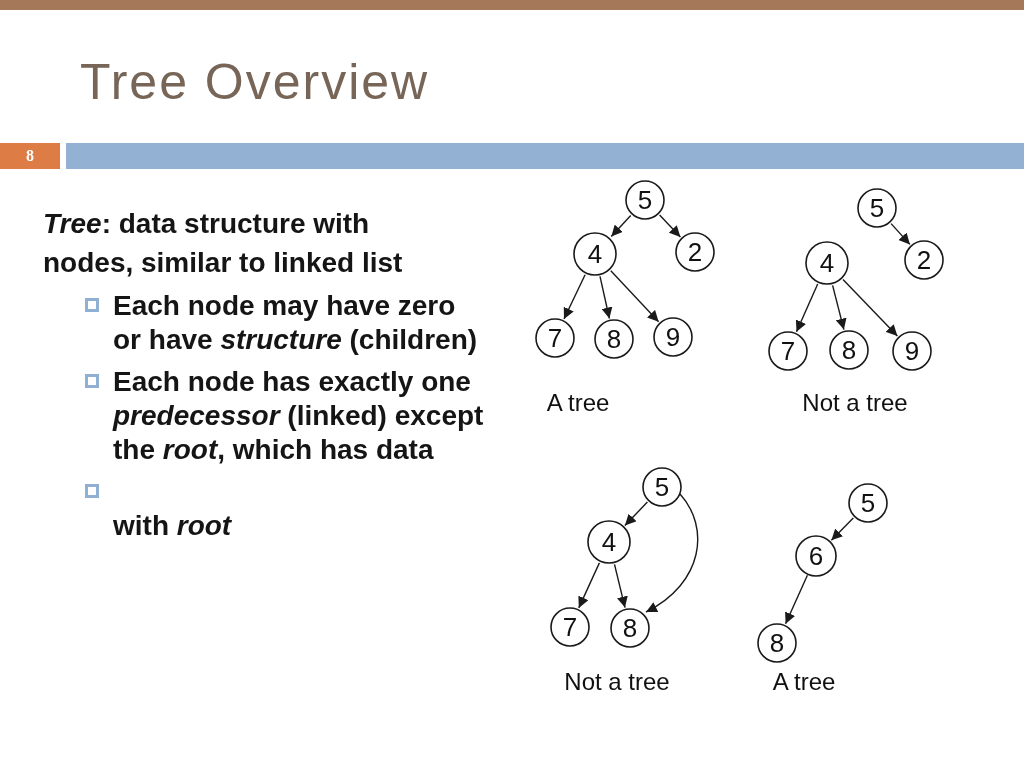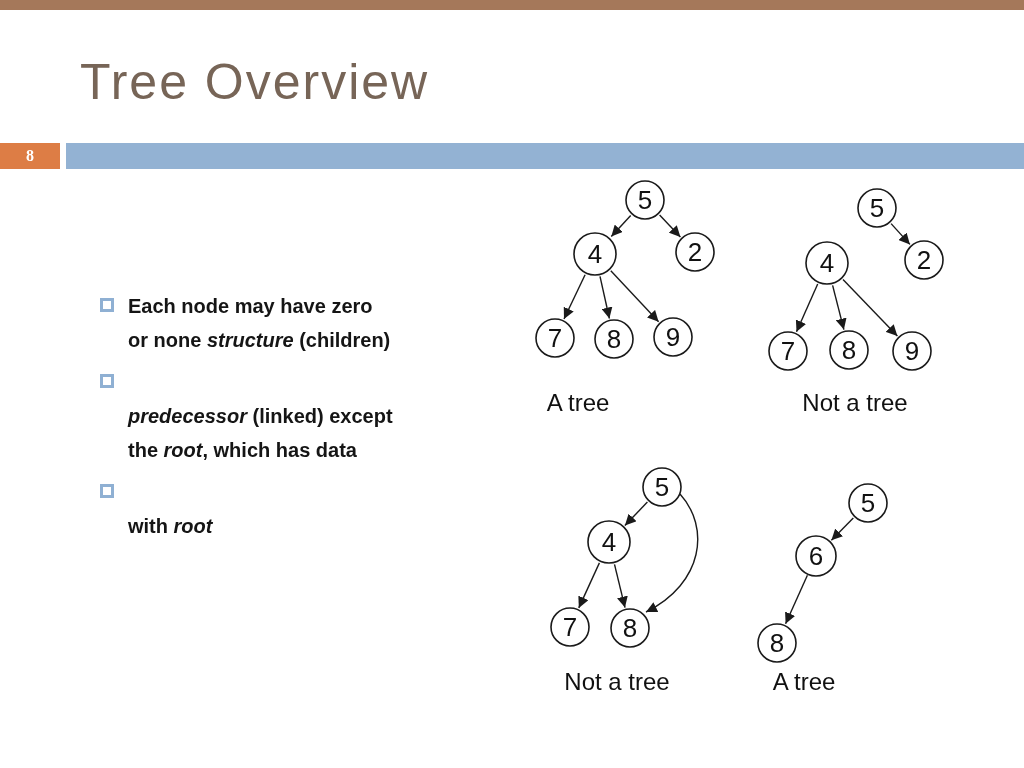--- a/index.html
+++ b/index.html
@@ -12,22 +12,22 @@
          letter-spacing:2px;color:#776557;font-weight:400;white-space:nowrap;}
 
   .pagebox{position:absolute;left:0;top:143px;width:60px;height:26px;background:#dd7d45;
            display:flex;align-items:center;justify-content:center;
            color:#ffffff;font-family:"Liberation Serif",serif;font-size:16px;font-weight:700;}
   .bluebar{position:absolute;left:66px;top:143px;width:958px;height:26px;background:#93b2d3;}
 
   .intro{position:absolute;left:43px;top:204px;width:490px;
          font-size:28px;line-height:39px;font-weight:700;color:#151515;}
 
-  .bullets{position:absolute;left:100px;top:289px;width:440px;margin:0;padding:0;list-style:none;
-           font-size:20px;line-height:34px;font-weight:700;color:#151515;}
+  .bullets{position:absolute;left:85px;top:289px;width:440px;margin:0;padding:0;list-style:none;
+           font-size:28px;line-height:34px;font-weight:700;color:#151515;}
   .bullets li{position:relative;padding-left:28px;margin-bottom:8px;}
   .bullet-sq{position:absolute;left:0;top:9px;width:14px;height:14px;box-sizing:border-box;
              border:3px solid #8fb0d3;background:#ffffff;}
 
   .it{font-style:italic;}
 
   svg.diagram{position:absolute;overflow:visible;}
   svg.diagram circle{fill:#ffffff;stroke:#1a1a1a;stroke-width:1.6;}
   svg.diagram .edge{stroke:#1a1a1a;stroke-width:1.4;fill:none;}
   svg.diagram text{font-family:"Liberation Sans",sans-serif;font-size:26px;fill:#111111;
@@ -41,29 +41,30 @@
 
   <div class="topbar"></div>
 
   <div class="title">Tree Overview</div>
 
   <div class="pagebox">
     <span>8</span>
   </div>
   <div class="bluebar"></div>
 
+  <div class="intro"><span class="it">Tree</span><span>: data structure with</span><br><span>nodes, similar to linked list</span></div>
 
   <ul class="bullets">
     <li>
       <span class="bullet-sq"></span>
-      <span><span>Each node may have zero</span><br><span>or none </span><span class="it">structure</span><span> (children)</span></span>
+      <span><span>Each node may have zero</span><br><span>or have </span><span class="it">structure</span><span> (children)</span></span>
     </li>
     <li>
       <span class="bullet-sq"></span>
-      <span><br><span class="it">predecessor</span><span> (linked) except</span><br><span>the </span><span class="it">root</span><span>, which has data</span></span>
+      <span><span>Each node has exactly one</span><br><span class="it">predecessor</span><span> (linked) except</span><br><span>the </span><span class="it">root</span><span>, which has data</span></span>
     </li>
     <li>
       <span class="bullet-sq"></span>
       <span><br><span>with </span><span class="it">root</span></span>
     </li>
   </ul>
 
   <svg class="diagram" style="left:500px;top:172px;width:220px;height:250px;" viewBox="500 172 220 250">
     <defs>
       <marker id="arw" markerUnits="userSpaceOnUse" markerWidth="13" markerHeight="11" refX="11" refY="5.5" orient="auto">

